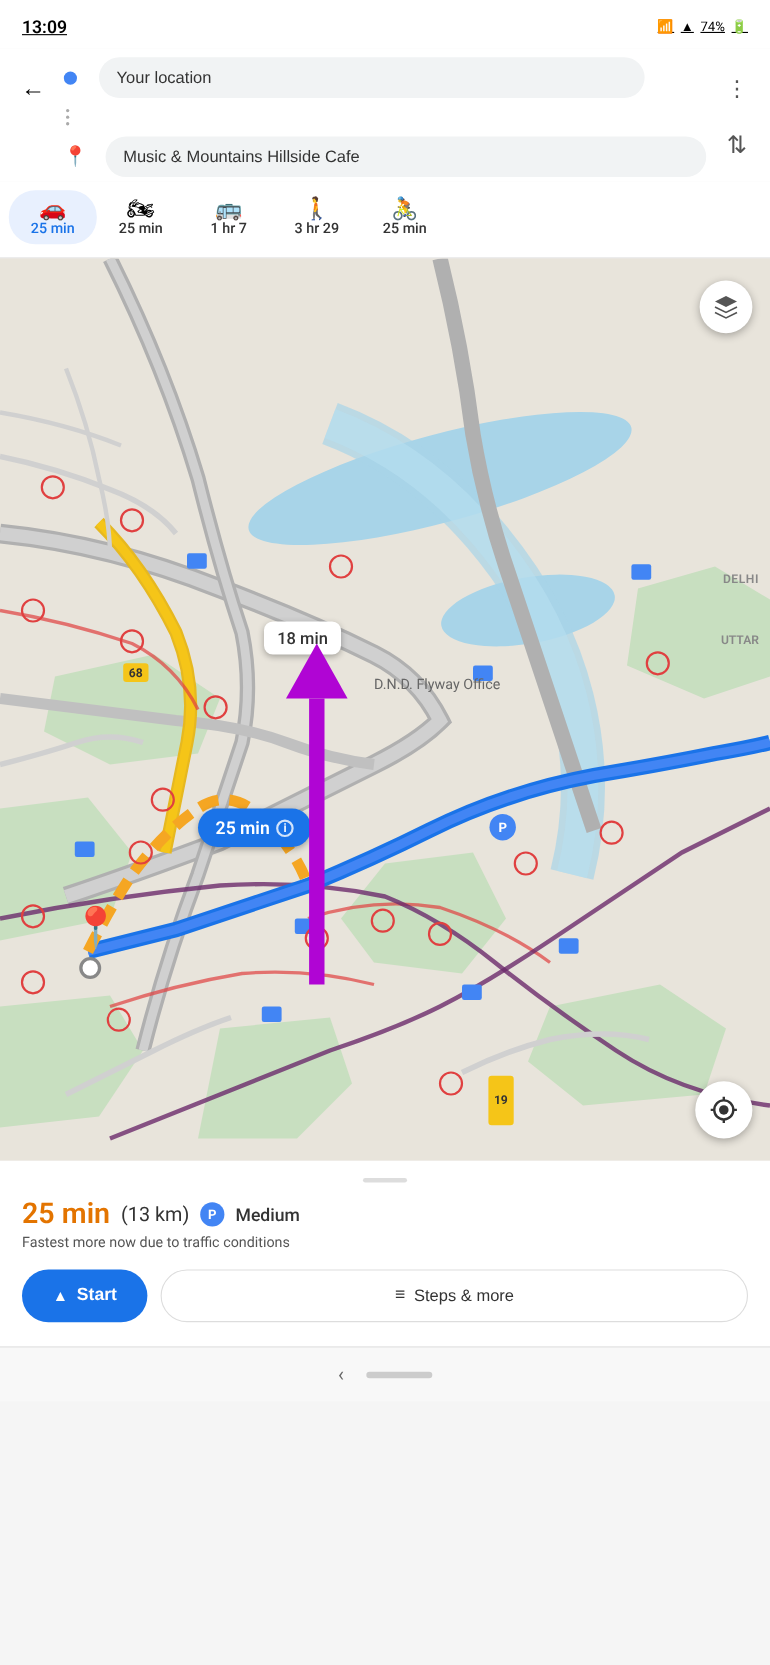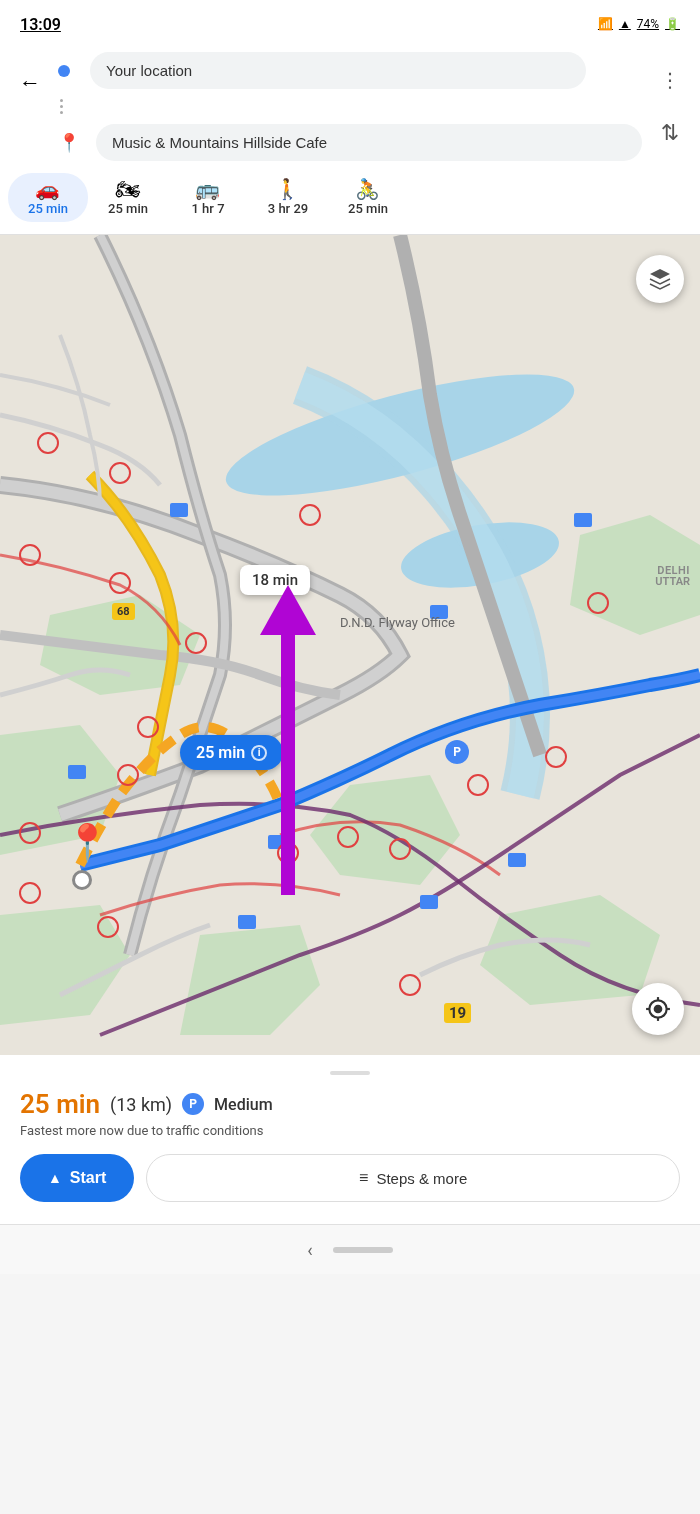--- a/index.html
+++ b/index.html
@@ -254,21 +254,20 @@
       white-space: nowrap;
     }
     .map-delhi-label {
       position: absolute;
       top: 285px;
       right: 10px;
       font-size: 11px;
       color: #888;
       font-weight: 600;
       letter-spacing: 0.5px;
-      margin-top: 44px;
     }
     .map-uttar-label {
       position: absolute;
       top: 320px;
       right: 10px;
       font-size: 11px;
       color: #888;
       font-weight: 600;
     }
     .map-road-44 {
@@ -627,21 +626,21 @@
     <svg width="26" height="26" viewBox="0 0 24 24" fill="none">
       <circle cx="12" cy="12" r="4" fill="#333"></circle>
       <circle cx="12" cy="12" r="8" stroke="#333" stroke-width="2" fill="none"></circle>
       <line x1="12" y1="1" x2="12" y2="4" stroke="#333" stroke-width="2"></line>
       <line x1="12" y1="20" x2="12" y2="23" stroke="#333" stroke-width="2"></line>
       <line x1="1" y1="12" x2="4" y2="12" stroke="#333" stroke-width="2"></line>
       <line x1="20" y1="12" x2="23" y2="12" stroke="#333" stroke-width="2"></line>
     </svg>
   </div>
 
-  <div style="position:absolute; bottom:32px; left:444px; background:#f5c518; color:#333; font-size:15px; font-weight:700; padding:1px 5px; border-radius:3px;">19</div>
+  <div style="position:absolute; bottom:32px; left:444px; background:#f5c518; color:#333; font-size:11px; font-weight:700; padding:16px 5px; border-radius:3px;">19</div>
 </div>
 
 <div class="bottom-sheet">
   <div class="bottom-sheet-handle"></div>
 
   <div class="route-summary">
     <span class="route-time">25 min</span>
     <span class="route-distance">(13 km)</span>
     <div class="parking-icon-inline">P</div>
     <span class="route-traffic-medium">Medium</span>

